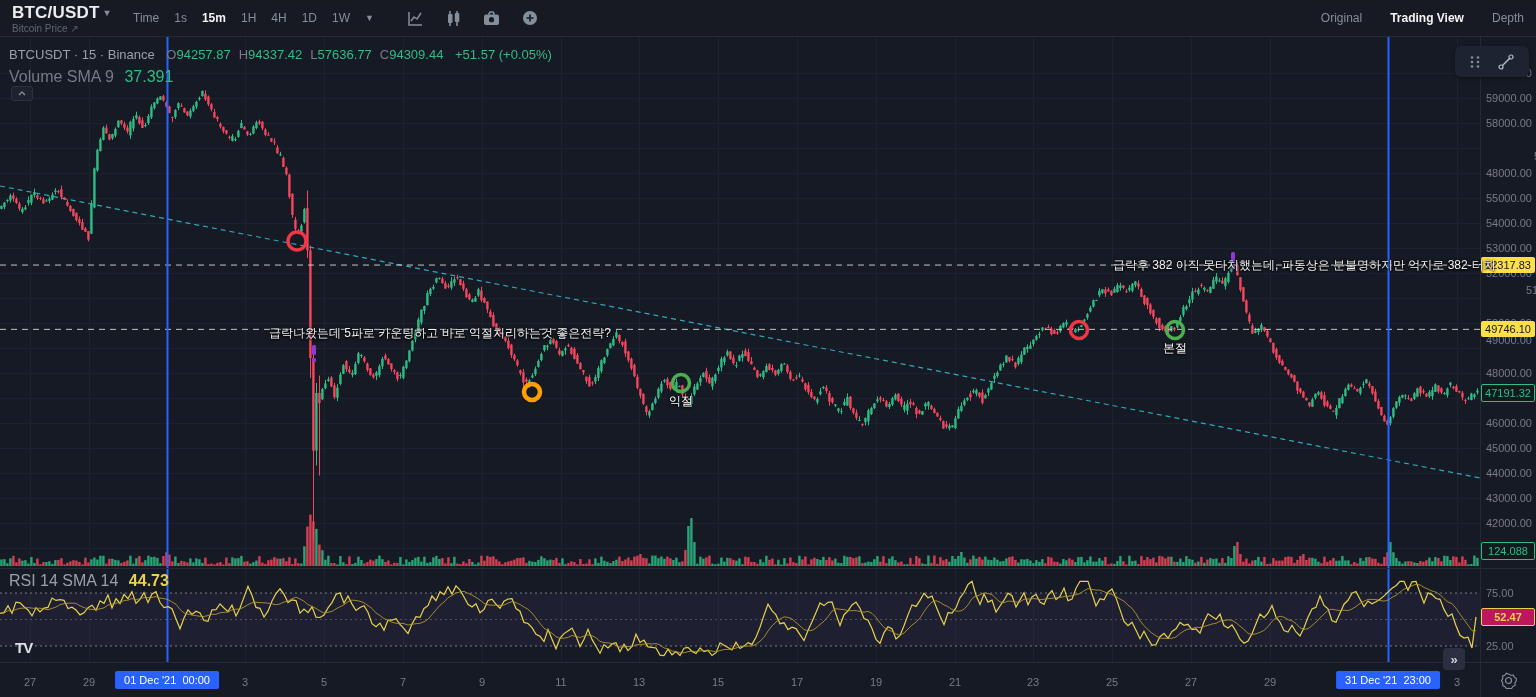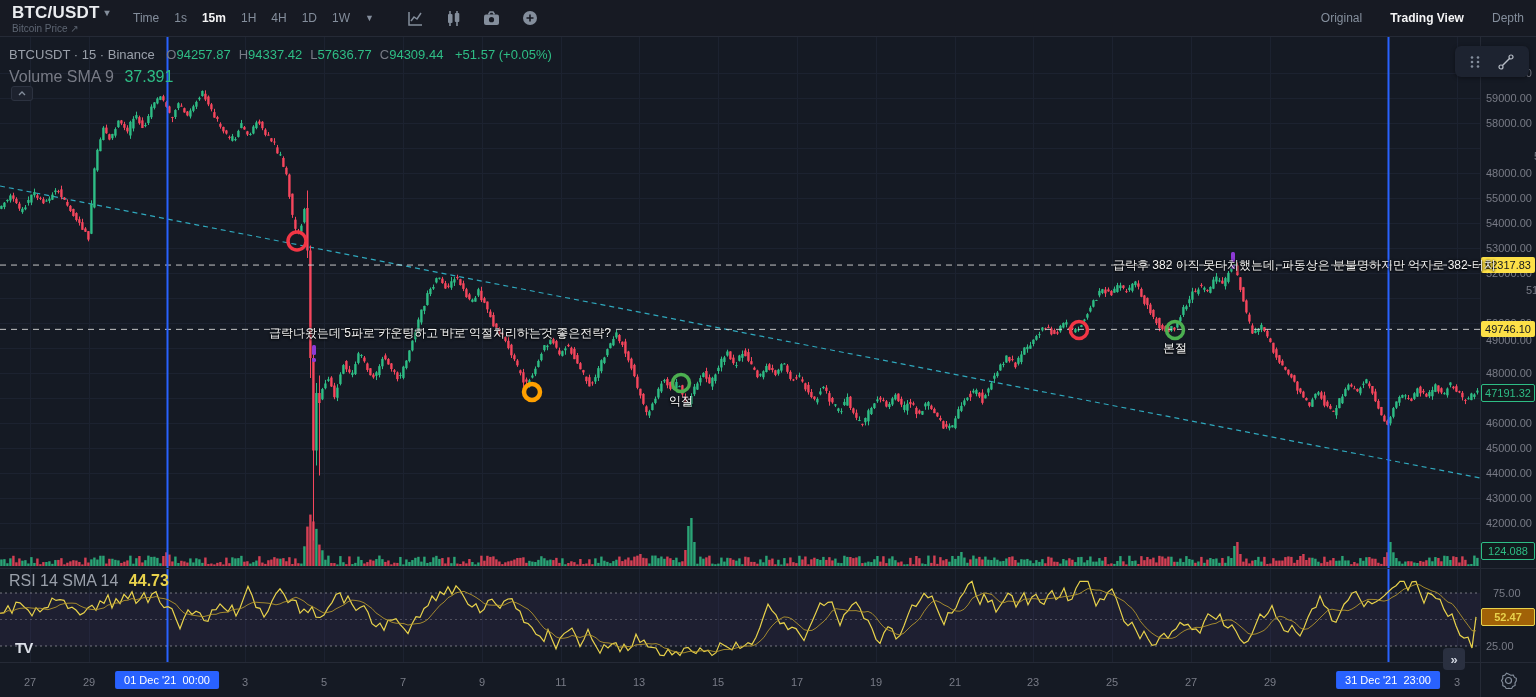--- a/index.html
+++ b/index.html
@@ -32,21 +32,21 @@
   .rsi-legend .val { color:#e8d24b; margin-left:6px; font-weight:bold; }
 
   .collapse-btn { position:absolute; left:11px; top:86px; width:22px; height:15px; background:#1d222e; border:1px solid #2c3240; border-radius:3px; z-index:20; display:flex; align-items:center; justify-content:center; cursor:pointer; }
 
   
   .ptick { position:absolute; left:1486px; transform:translateY(-50%); font-size:11px; color:#787b86; z-index:5; }
   .ttick { position:absolute; transform:translateX(-50%); top:676px; font-size:11px; color:#787b86; z-index:5; }
   .plabel { position:absolute; left:1481px; width:54px; transform:translateY(-50%); text-align:center; font-size:11px; padding:2px 0; border-radius:2px; z-index:12; }
   .plabel.white { background:#fde047; color:#12161f; }
   .plabel.green { background:#121a1d; border:1px solid #2ebd85; color:#2ebd85; }
-  .plabel.yellow { background:#a16207; border:1px solid #e8d24b; color:#e8d24b; font-weight:bold; }
+  .plabel.yellow { background:#be185d; border:1px solid #e8d24b; color:#e8d24b; font-weight:bold; }
   .tlabel { position:absolute; transform:translateX(-50%); top:671px; background:#2962ff; color:#fff; font-size:11px; padding:3px 9px; border-radius:2px; white-space:pre; z-index:12; }
 
   
   .note { position:absolute; font-size:12px; color:#f2f2f2; white-space:nowrap; z-index:15;
           text-shadow:0 1px 2px #000, 0 0 3px #000; }
   #note1 { left:269px; top:325px; }
   #note2 { left:1113px; top:257px; }
   .mlabel { position:absolute; transform:translateX(-50%); font-size:12px; color:#fff; z-index:15; text-shadow:0 1px 2px #000,0 0 3px #000; }
 
   .float-tools { position:absolute; left:1455px; top:46px; width:74px; height:31px; background:#1d2330; border-radius:6px; display:flex; align-items:center; justify-content:center; gap:16px; z-index:25; box-shadow:0 1px 4px rgba(0,0,0,.4); }
@@ -1703,21 +1703,21 @@
       <div class="ptick" style="top: 323px;">50000.00</div>
       <div class="ptick" style="top: 340px; text-align: right;">49000.00</div>
       <div class="ptick" style="top: 373px;">48000.00</div>
       <div class="ptick" style="top: 398px;">47000.00</div>
       <div class="ptick" style="top: 423px;">46000.00</div>
       <div class="ptick" style="top: 448px;">45000.00</div>
       <div class="ptick" style="top: 473px;">44000.00</div>
       <div class="ptick" style="top: 498px;">43000.00</div>
       <div class="ptick" style="top: 523px;">42000.00</div>
       <div class="ptick" style="top: 548px;">41000.00</div>
-      <div class="ptick" style="top: 593px; margin-left: 7px;">75.00</div>
+      <div class="ptick" style="top: 593px;">75.00</div>
       <div class="ptick" style="top: 646px;">25.00</div>
     </div>
   <div id="time-axis">
       <div class="ttick" style="left: 30px;">27</div>
       <div class="ttick" style="left: 89px;">29</div>
       <div class="ttick" style="left: 245px;">3</div>
       <div class="ttick" style="left: 324px;">5</div>
       <div class="ttick" style="left: 403px;">7</div>
       <div class="ttick" style="left: 482px;">9</div>
       <div class="ttick" style="left: 561px;">11</div>

